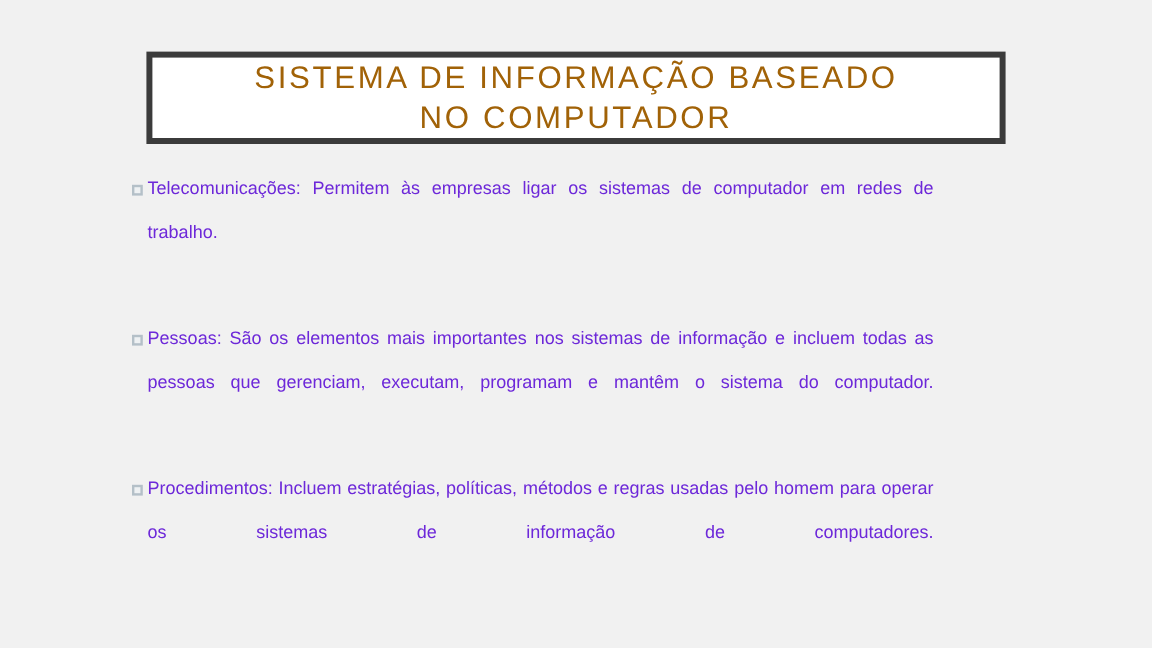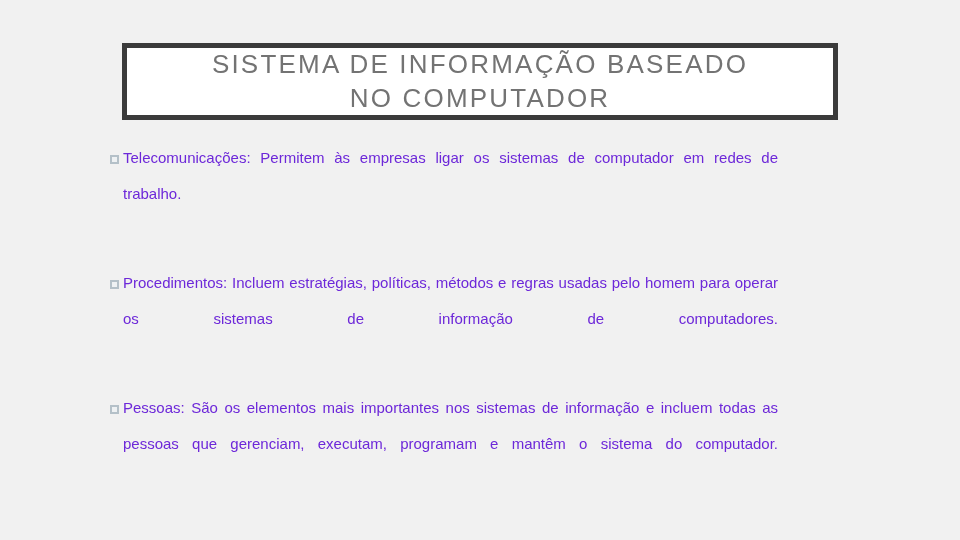--- a/index.html
+++ b/index.html
@@ -37,21 +37,21 @@
     position: absolute;
     left: 122px;
     top: 42px;
     width: 716px;
     height: 77px;
     box-sizing: border-box;
     display: flex;
     align-items: center;
     justify-content: center;
     text-align: center;
-    color: #737373;
+    color: #a16207;
     font-family: "Liberation Sans", sans-serif;
     font-size: 26px;
     line-height: 34px;
     letter-spacing: 2.2px;
     white-space: pre-line;
     pointer-events: none;
   }
 
   
   .content {
@@ -119,24 +119,24 @@
   <div class="content">
 
     <div class="bullet-block">
       <div class="para">
         <span class="bullet-mark"><span class="sq"></span></span><span>Telecomunicações: Permitem às empresas ligar os sistemas de computador em redes de trabalho.</span>
       </div>
     </div>
 
     <div class="bullet-block">
       <div class="para">
-        <span class="bullet-mark"><span class="sq"></span></span><span>Procedimentos: Incluem estratégias, políticas, métodos e regras usadas pelo homem para operar os sistemas de informação de computadores.</span>
+        <span class="bullet-mark"><span class="sq"></span></span><span>Pessoas: São os elementos mais importantes nos sistemas de informação e incluem todas as pessoas que gerenciam, executam, programam e mantêm o sistema do computador.</span>
       </div>
     </div>
 
     <div class="bullet-block">
       <div class="para">
-        <span class="bullet-mark"><span class="sq"></span></span><span>Pessoas: São os elementos mais importantes nos sistemas de informação e incluem todas as pessoas que gerenciam, executam, programam e mantêm o sistema do computador.</span>
+        <span class="bullet-mark"><span class="sq"></span></span><span>Procedimentos: Incluem estratégias, políticas, métodos e regras usadas pelo homem para operar os sistemas de informação de computadores.</span>
       </div>
     </div>
 
   </div>
 </div>
 
 </body></html>

